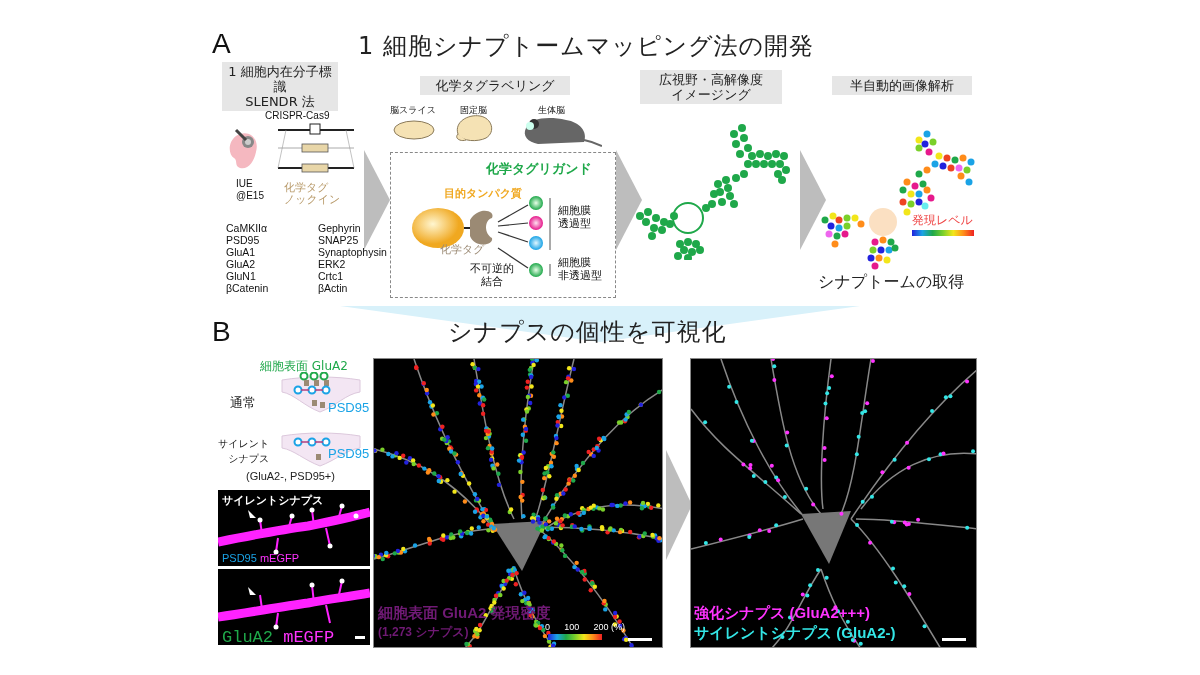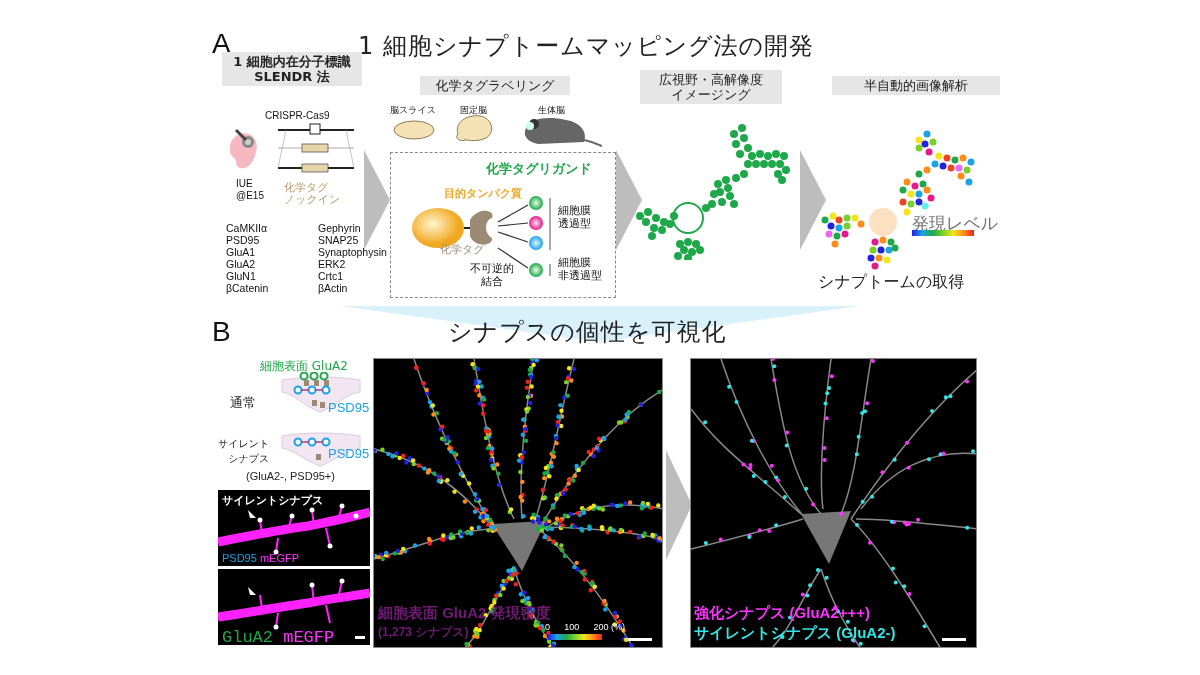--- a/index.html
+++ b/index.html
@@ -17,21 +17,21 @@
   .caption-w { color: #701a75; font-family: "Liberation Sans", sans-serif; font-weight: bold; }
   .scale-bar { background: #fff; height: 3px; }
   .micro { background: #000; overflow: hidden; }
 </style>
 </head>
 <body>
 
 <div class="abs panel-letter" style="left:212px;top:28px;">A</div>
 <div class="abs main-title" style="left:358px;top:30px;">1 細胞シナプトームマッピング法の開発</div>
 
-<div class="abs step-label" style="left:222px;top:52px;width:140px;font-weight:bold;">
+<div class="abs step-label" style="left:222px;top:62px;width:116px;">
   <div>1 細胞内在分子標識</div>
   <div>SLENDR 法</div>
 </div>
 <div class="abs small" style="left:265px;top:110px;font-family:'Liberation Sans',sans-serif;">CRISPR-Cas9</div>
 
 <div class="abs" style="left:228px;top:128px;width:34px;height:46px;">
   <svg width="34" height="46" viewBox="0 0 34 46">
     <path d="M8 8 C20 0,32 10,28 24 C26 34,20 42,12 40 C6 38,10 32,6 30 C0 26,0 14,8 8Z" fill="#f5b8c0"></path>
     <circle cx="20" cy="14" r="6" fill="#888"></circle>
     <circle cx="20" cy="14" r="3" fill="#ccc"></circle>
@@ -213,21 +213,21 @@
         <circle cx="62" cy="132" r="4"></circle>
         <circle cx="70" cy="130" r="4"></circle>
         <circle cx="48" cy="136" r="4"></circle>
         <circle cx="58" cy="138" r="4"></circle>
     </g>
   </svg>
 </div>
 
 <div class="abs big-arrow" style="left:800px;top:150px;"></div>
 
-<div class="abs step-label" style="left:832px;top:76px;width:168px;">半自動的画像解析</div>
+<div class="abs step-label" style="left:832px;top:76px;width:140px;">半自動的画像解析</div>
 <div class="abs" style="left:815px;top:130px;width:180px;height:140px;">
   <svg width="180" height="140" viewBox="0 0 180 140">
     <circle cx="68" cy="92" r="14" fill="#fbe0c2"></circle>
     <g>
       <circle cx="112" cy="4" r="3.5" fill="#1aa3e6"></circle>
         <circle cx="104" cy="10" r="3.5" fill="#f2e61a"></circle>
         <circle cx="110" cy="14" r="3.5" fill="#2222dd"></circle>
         <circle cx="118" cy="12" r="3.5" fill="#7ad02a"></circle>
         <circle cx="104" cy="18" r="3.5" fill="#7ad02a"></circle>
         <circle cx="114" cy="22" r="3.5" fill="#e6198c"></circle>
@@ -278,21 +278,21 @@
         <circle cx="66" cy="120" r="3.5" fill="#2222dd"></circle>
         <circle cx="74" cy="120" r="3.5" fill="#1aa3e6"></circle>
         <circle cx="80" cy="118" r="3.5" fill="#1fa84a"></circle>
         <circle cx="56" cy="128" r="3.5" fill="#2222dd"></circle>
         <circle cx="64" cy="128" r="3.5" fill="#ff8c1a"></circle>
         <circle cx="72" cy="130" r="3.5" fill="#f2e61a"></circle>
         <circle cx="60" cy="136" r="3.5" fill="#e6198c"></circle>
     </g>
   </svg>
 </div>
-<div class="abs" style="left:912px;top:212px;font-size:17px;color:#737373;text-align:center;">発現レベル</div>
+<div class="abs" style="left:912px;top:212px;font-size:12px;color:#ef4444;text-align:center;">発現レベル</div>
 <div class="abs" style="left:912px;top:230px;width:62px;height:6px;background:linear-gradient(90deg,#2222dd,#1aa3e6,#1fa84a,#7ad02a,#f2e61a,#ff8c1a,#ee2222);"></div>
 <div class="abs" style="left:818px;top:272px;font-size:16px;color:#222;">シナプトームの取得</div>
 
 <div class="abs" style="left:340px;top:306px;width:520px;height:36px;">
   <svg width="520" height="36" viewBox="0 0 520 36">
       <polygon points="0,0 520,0 260,36" fill="#d8f1fa"></polygon>
     </svg>
 </div>
 <div class="abs panel-letter" style="left:212px;top:316px;">B</div>
 <div class="abs main-title" style="left:448px;top:316px;">シナプスの個性を可視化</div>

